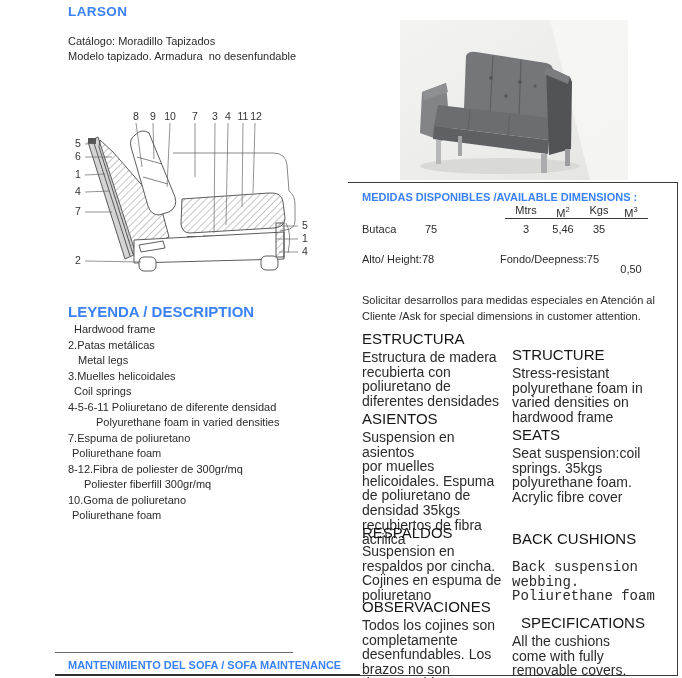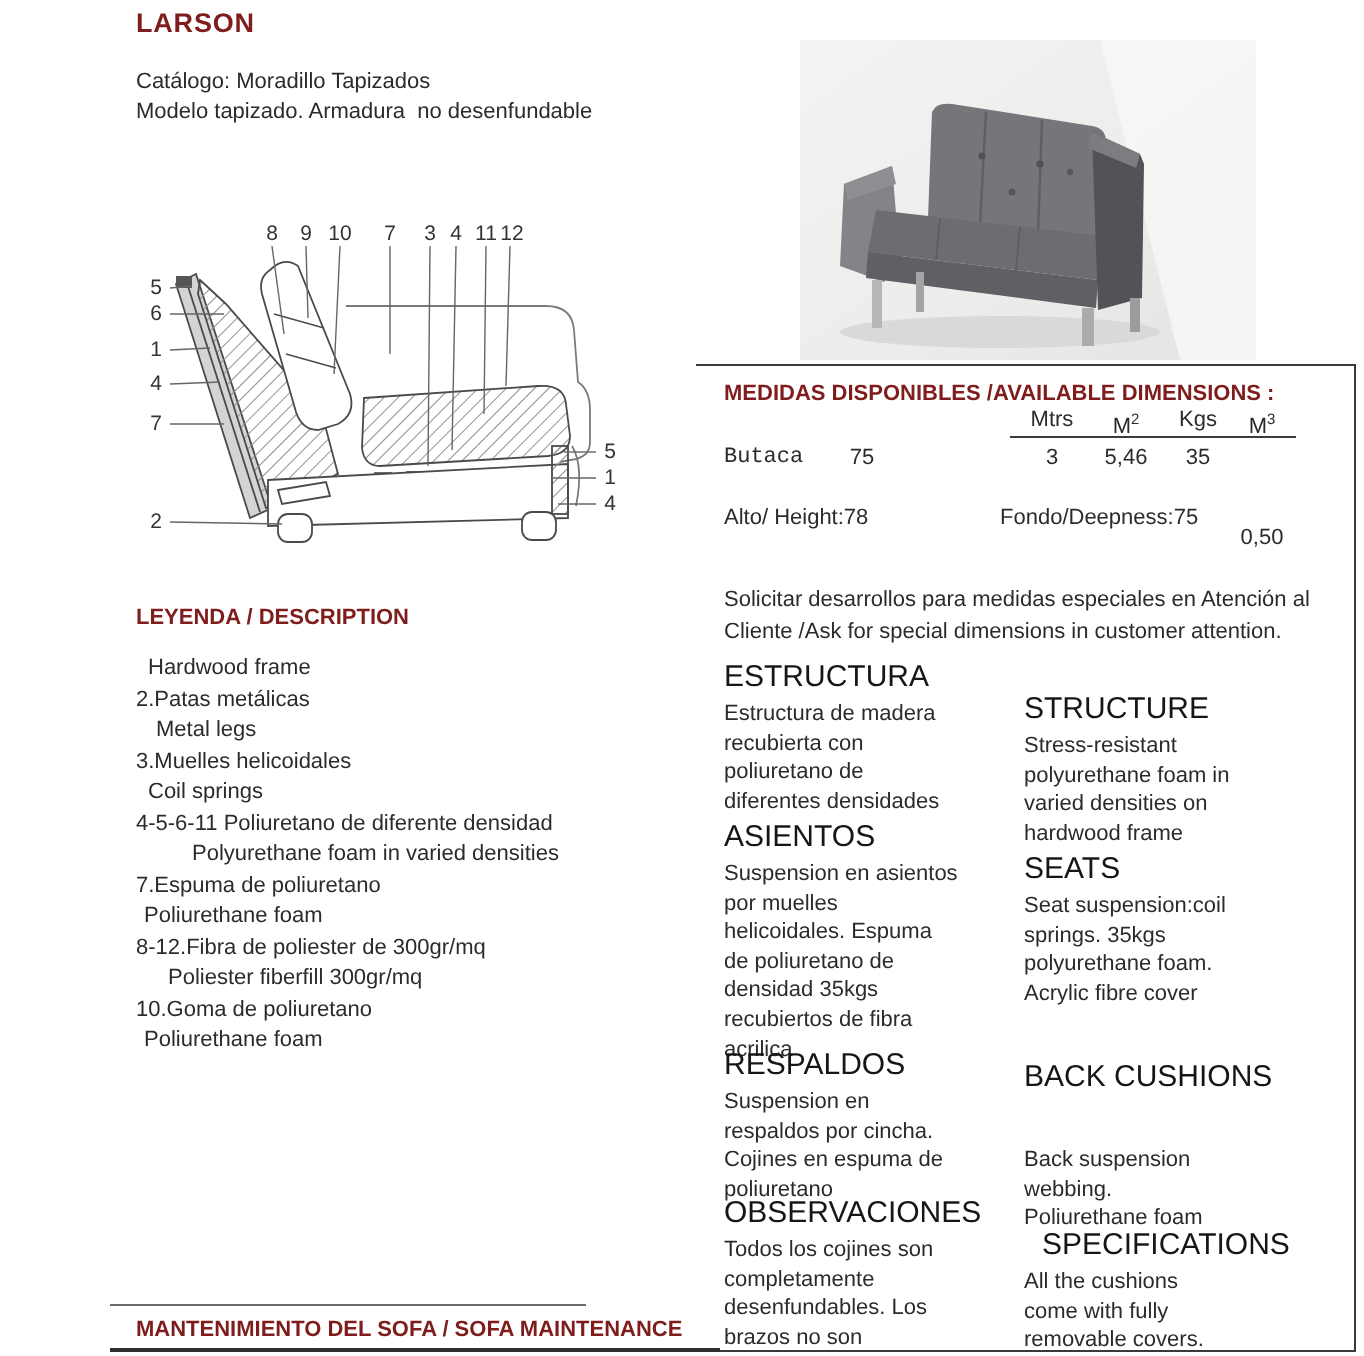--- a/index.html
+++ b/index.html
@@ -1,21 +1,21 @@
 <!DOCTYPE html>
 <html><head>
 <meta charset="utf-8">
 <style>
   html,body{margin:0;padding:0;background:#ffffff;}
   .page{
     position:relative;width:682px;height:678px;background:#ffffff;overflow:hidden;
     font-family:"Liberation Sans", sans-serif;color:#2b2b2b;
   }
   .abs{position:absolute;}
-  .b{font-weight:bold;color:#7f1d1d;}
+  .b{font-weight:bold;color:#3b82f6;}
   .t11{font-size:11px;line-height:14px;}
   .pre{white-space:pre;}
   .preline{white-space:pre-line;}
   .rule{background:#3a3a3a;}
   
   .title{left:68px;top:4px;font-size:13.5px;letter-spacing:.4px;}
   .cat{left:68px;top:34px;}
   .model{left:68px;top:49px;}
   
   .panel{
@@ -28,27 +28,27 @@
   .rowline{top:222px;}
   .cell{position:absolute;text-align:center;}
   .alto{left:362px;top:252px;}
   .fondo{left:458px;top:252px;padding-left:42px;}
   .note{left:362px;top:292px;width:312px;line-height:16px;}
   
   .secrow{position:absolute;left:362px;width:312px;}
   .es-col{position:absolute;left:0;top:0;width:142px;}
   .en-col{position:absolute;left:150px;top:16px;width:158px;}
   .sec-title{font-weight:normal;color:#161616;font-size:15px;margin-bottom:3px;}
-  .sec-body{font-size:11px;line-height:14.6px;}
+  .sec-body{font-size:14px;line-height:14.6px;}
   .indent8{padding-left:9px;}
   .padtop10{padding-top:10px;}
-  .gap12{margin-top:26px;}
+  .gap12{margin-top:13px;font-family:Liberation Mono, monospace;}
   
   .legend{left:68px;top:303px;width:290px;}
-  .leg-head{font-size:11px;margin-bottom:13px;}
+  .leg-head{font-size:15px;margin-bottom:3px;}
   .leg-line{font-size:11px;height:15.5px;}
   .ind4{padding-left:4px;}
   .ind6{padding-left:6px;}
   .ind10{padding-left:10px;}
   .ind16{padding-left:16px;}
   .ind28{padding-left:28px;}
   
   .footline-light{left:55px;top:652px;width:238px;height:1px;background:#6b6b6b;}
   .foot-title{left:68px;top:658px;}
   .footline-dark{left:55px;top:674px;width:305px;height:2px;background:#2f2f2f;}
@@ -189,21 +189,21 @@
   <div class="abs panel"></div>
 
   <div class="abs med-head b t11">MEDIDAS DISPONIBLES /AVAILABLE DIMENSIONS :</div>
 
   <div class="abs cell colhead t11" style="left:508px;width:36px;">Mtrs</div>
   <div class="abs cell colhead t11" style="left:546px;width:34px;"><span>M</span><sup>2</sup></div>
   <div class="abs cell colhead t11" style="left:584px;width:30px;">Kgs</div>
   <div class="abs cell colhead t11" style="left:614px;width:34px;"><span>M</span><sup>3</sup></div>
   <div class="abs headrule rule"></div>
 
-  <div class="abs rowline t11" style="left:362px;font-family:Liberation Mono, monospace;">Butaca</div>
+  <div class="abs rowline t11" style="left:362px;">Butaca</div>
   <div class="abs cell rowline t11" style="left:416px;width:30px;">75</div>
   <div class="abs cell rowline t11" style="left:508px;width:36px;">3</div>
   <div class="abs cell rowline t11" style="left:546px;width:34px;">5,46</div>
   <div class="abs cell rowline t11" style="left:584px;width:30px;text-align:center;">35</div>
   <div class="abs cell rowline t11" style="left:614px;width:34px;margin-top:40px;">0,50</div>
 
   <div class="abs alto t11">Alto/ Height:78</div>
   <div class="abs fondo t11">Fondo/Deepness:75</div>
 
   <div class="abs note t11 preline">Solicitar desarrollos para medidas especiales en Atención al

